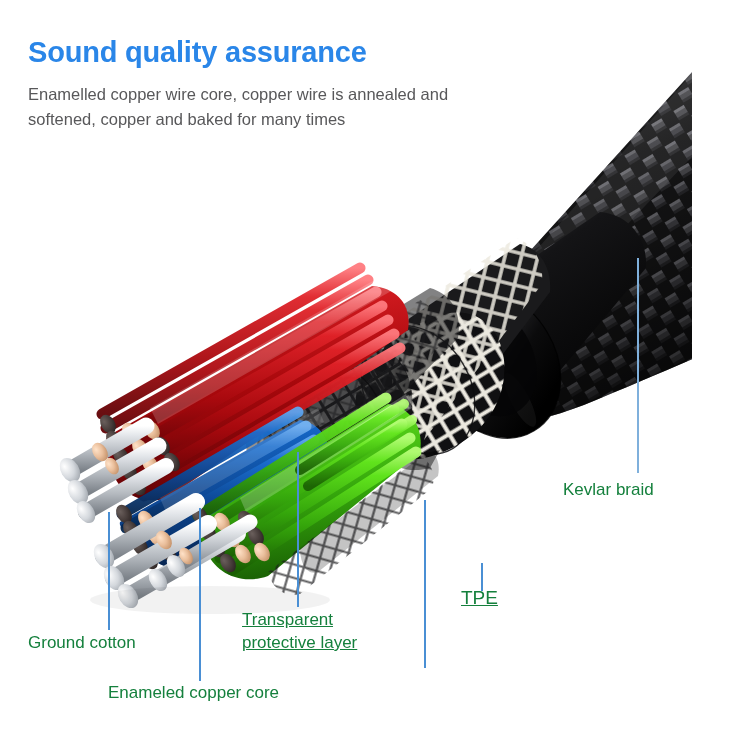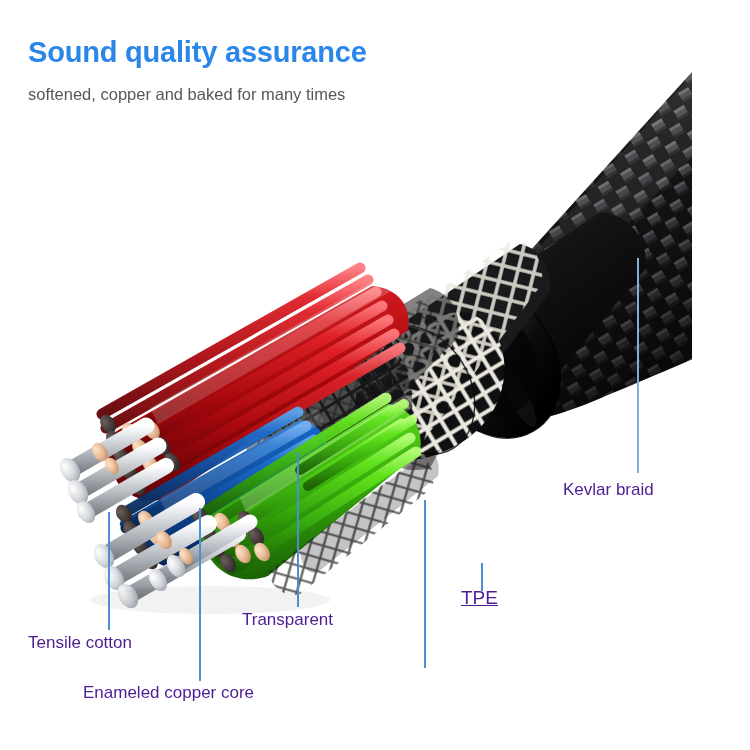--- a/index.html
+++ b/index.html
@@ -25,21 +25,21 @@
     font-size:16.5px;line-height:25px;
     color:#58585a;
     width:660px;
   }
   .subtitle span{display:block;}
 
   
   .label{
     position:absolute;
     font-size:17px;
-    color:#4c1d95;
+    color:#15803d;
     line-height:23px;
     white-space:nowrap;
   }
   .label.two-line{white-space:normal;text-align:center;}
 
   
   .leader{
     position:absolute;
     width:1.6px;
     background:#4a8fd4;
@@ -366,41 +366,43 @@
       <path d="M300 548 L430 450 C438 456 440 466 438 476 L318 572
                C306 576 300 562 300 548 Z" fill="#121214" opacity="0.25"></path>
     </g>
 
     <ellipse cx="210" cy="600" rx="120" ry="14" fill="#000000" opacity="0.05"></ellipse>
   </svg>
 
   <div class="heading">Sound quality assurance</div>
 
   <div class="subtitle">
+    <span>Enamelled copper wire core, copper wire is annealed and</span>
     <span>softened, copper and baked for many times</span>
   </div>
 
   <div class="leader" style="left:108px;top:512px;height:118px;"></div>
 
   <div class="leader" style="left:199px;top:508px;height:173px;"></div>
 
   <div class="leader" style="left:297px;top:452px;height:155px;"></div>
 
   <div class="leader" style="left:424px;top:500px;height:168px;"></div>
 
   <div class="leader" style="left:481px;top:563px;height:28px;"></div>
 
   <div class="leader pale" style="left:637px;top:258px;height:215px;"></div>
 
-  <div class="label" style="left:28px;top:631px;">Tensile cotton</div>
-
-  <div class="label" style="left:83px;top:681px;">Enameled copper core</div>
-
-  <div class="label two-line" style="left:242px;top:608px;width:160px;text-align:left;">
+  <div class="label" style="left:28px;top:631px;">Ground cotton</div>
+
+  <div class="label" style="left:108px;top:681px;">Enameled copper core</div>
+
+  <div class="label two-line" style="left:242px;top:608px;width:160px;text-align:left;text-decoration:underline;">
     <div>Transparent</div>
+    <div>protective layer</div>
   </div>
 
 
   <div class="label" style="left:461px;top:586px;font-size:19px;text-decoration:underline;">TPE</div>
 
   <div class="label" style="left:563px;top:478px;">Kevlar braid</div>
 
 </div>
 
 </body></html>

